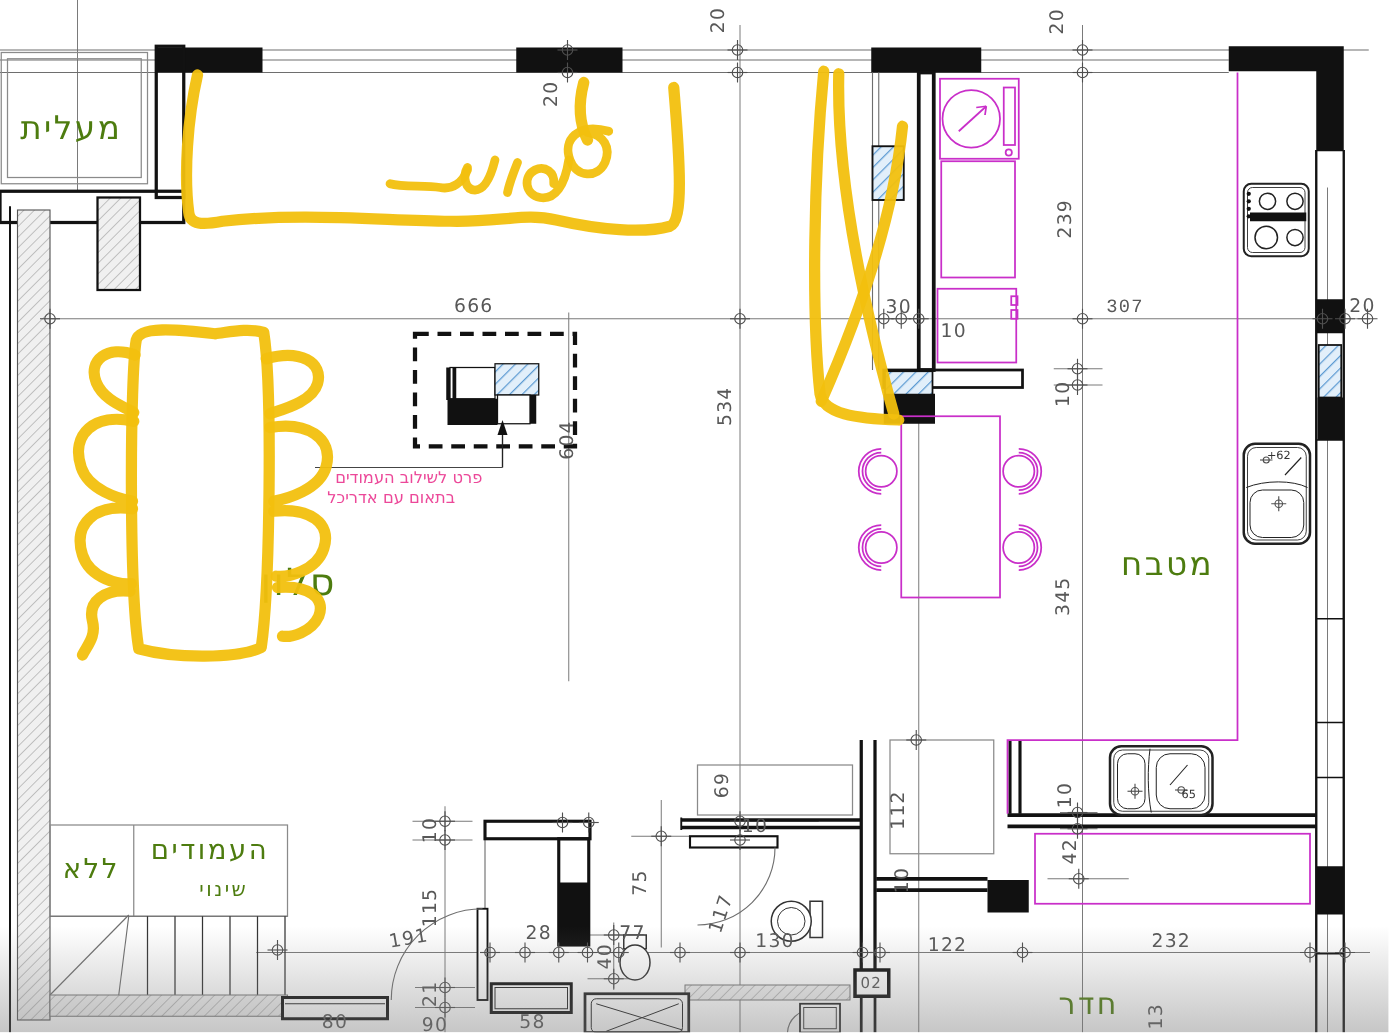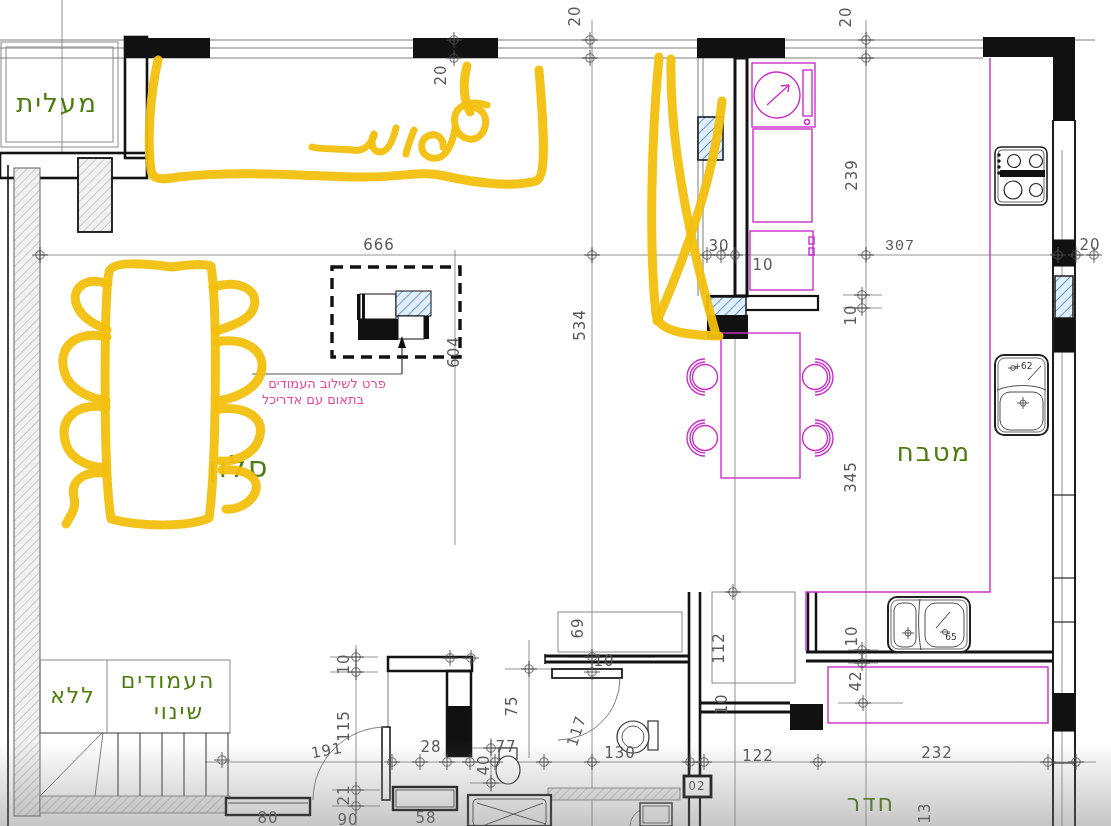--- a/index.html
+++ b/index.html
@@ -351,21 +351,21 @@
     </g>
   </svg>
 
   <div style="position:absolute;left:0;top:0;width:1111px;height:826px;">
       <div class="lab room" style="left: 57px; top: 103px; transform: translate(-50%, -50%);">מעלית</div>
       <div class="lab room" style="left: 239px; top: 467px; font-size: 30px; transform: translate(-50%, -50%);">סלון</div>
       <div class="lab room" style="left: 898px; top: 452px; transform: translate(-50%, -50%); margin-left: 36px;">מטבח</div>
       <div class="lab room" style="left: 871px; top: 803px; font-size: 24px; transform: translate(-50%, -50%);">חדר</div>
       <div class="lab room" style="left: 73px; top: 696px; font-size: 22px; transform: translate(-50%, -50%);">ללא</div>
       <div class="lab room" style="left: 168px; top: 681px; font-size: 22px; transform: translate(-50%, -50%);">העמודים</div>
-      <div class="lab room" style="left: 179px; top: 712px; font-size: 22px; transform: translate(-50%, -50%);">שינוי</div>
+      <div class="lab room" style="left: 179px; top: 712px; font-size: 16px; transform: translate(-50%, -50%);">שינוי</div>
       <div class="lab note" style="left: 327px; top: 383px; transform: translate(-50%, -50%);">פרט לשילוב העמודים</div>
       <div class="lab note" style="left: 313px; top: 399px; transform: translate(-50%, -50%);">בתאום עם אדריכל</div>
       <div class="lab dim" style="left: 441px; top: 75px; transform: translate(-50%, -50%) rotate(-90deg);">20</div>
       <div class="lab dim" style="left: 575px; top: 16px; transform: translate(-50%, -50%) rotate(-90deg);">20</div>
       <div class="lab dim" style="left: 846px; top: 17px; transform: translate(-50%, -50%) rotate(-90deg);">20</div>
       <div class="lab dim" style="left: 379px; top: 245px; transform: translate(-50%, -50%);">666</div>
       <div class="lab dim" style="left: 719px; top: 246px; transform: translate(-50%, -50%);">30</div>
       <div class="lab dim" style="left: 763px; top: 265px; transform: translate(-50%, -50%);">10</div>
       <div class="lab dim" style="left: 900px; top: 246px; transform: translate(-50%, -50%); font-family: Liberation Mono, monospace;">307</div>
       <div class="lab dim" style="left: 1090px; top: 245px; transform: translate(-50%, -50%);">20</div>

